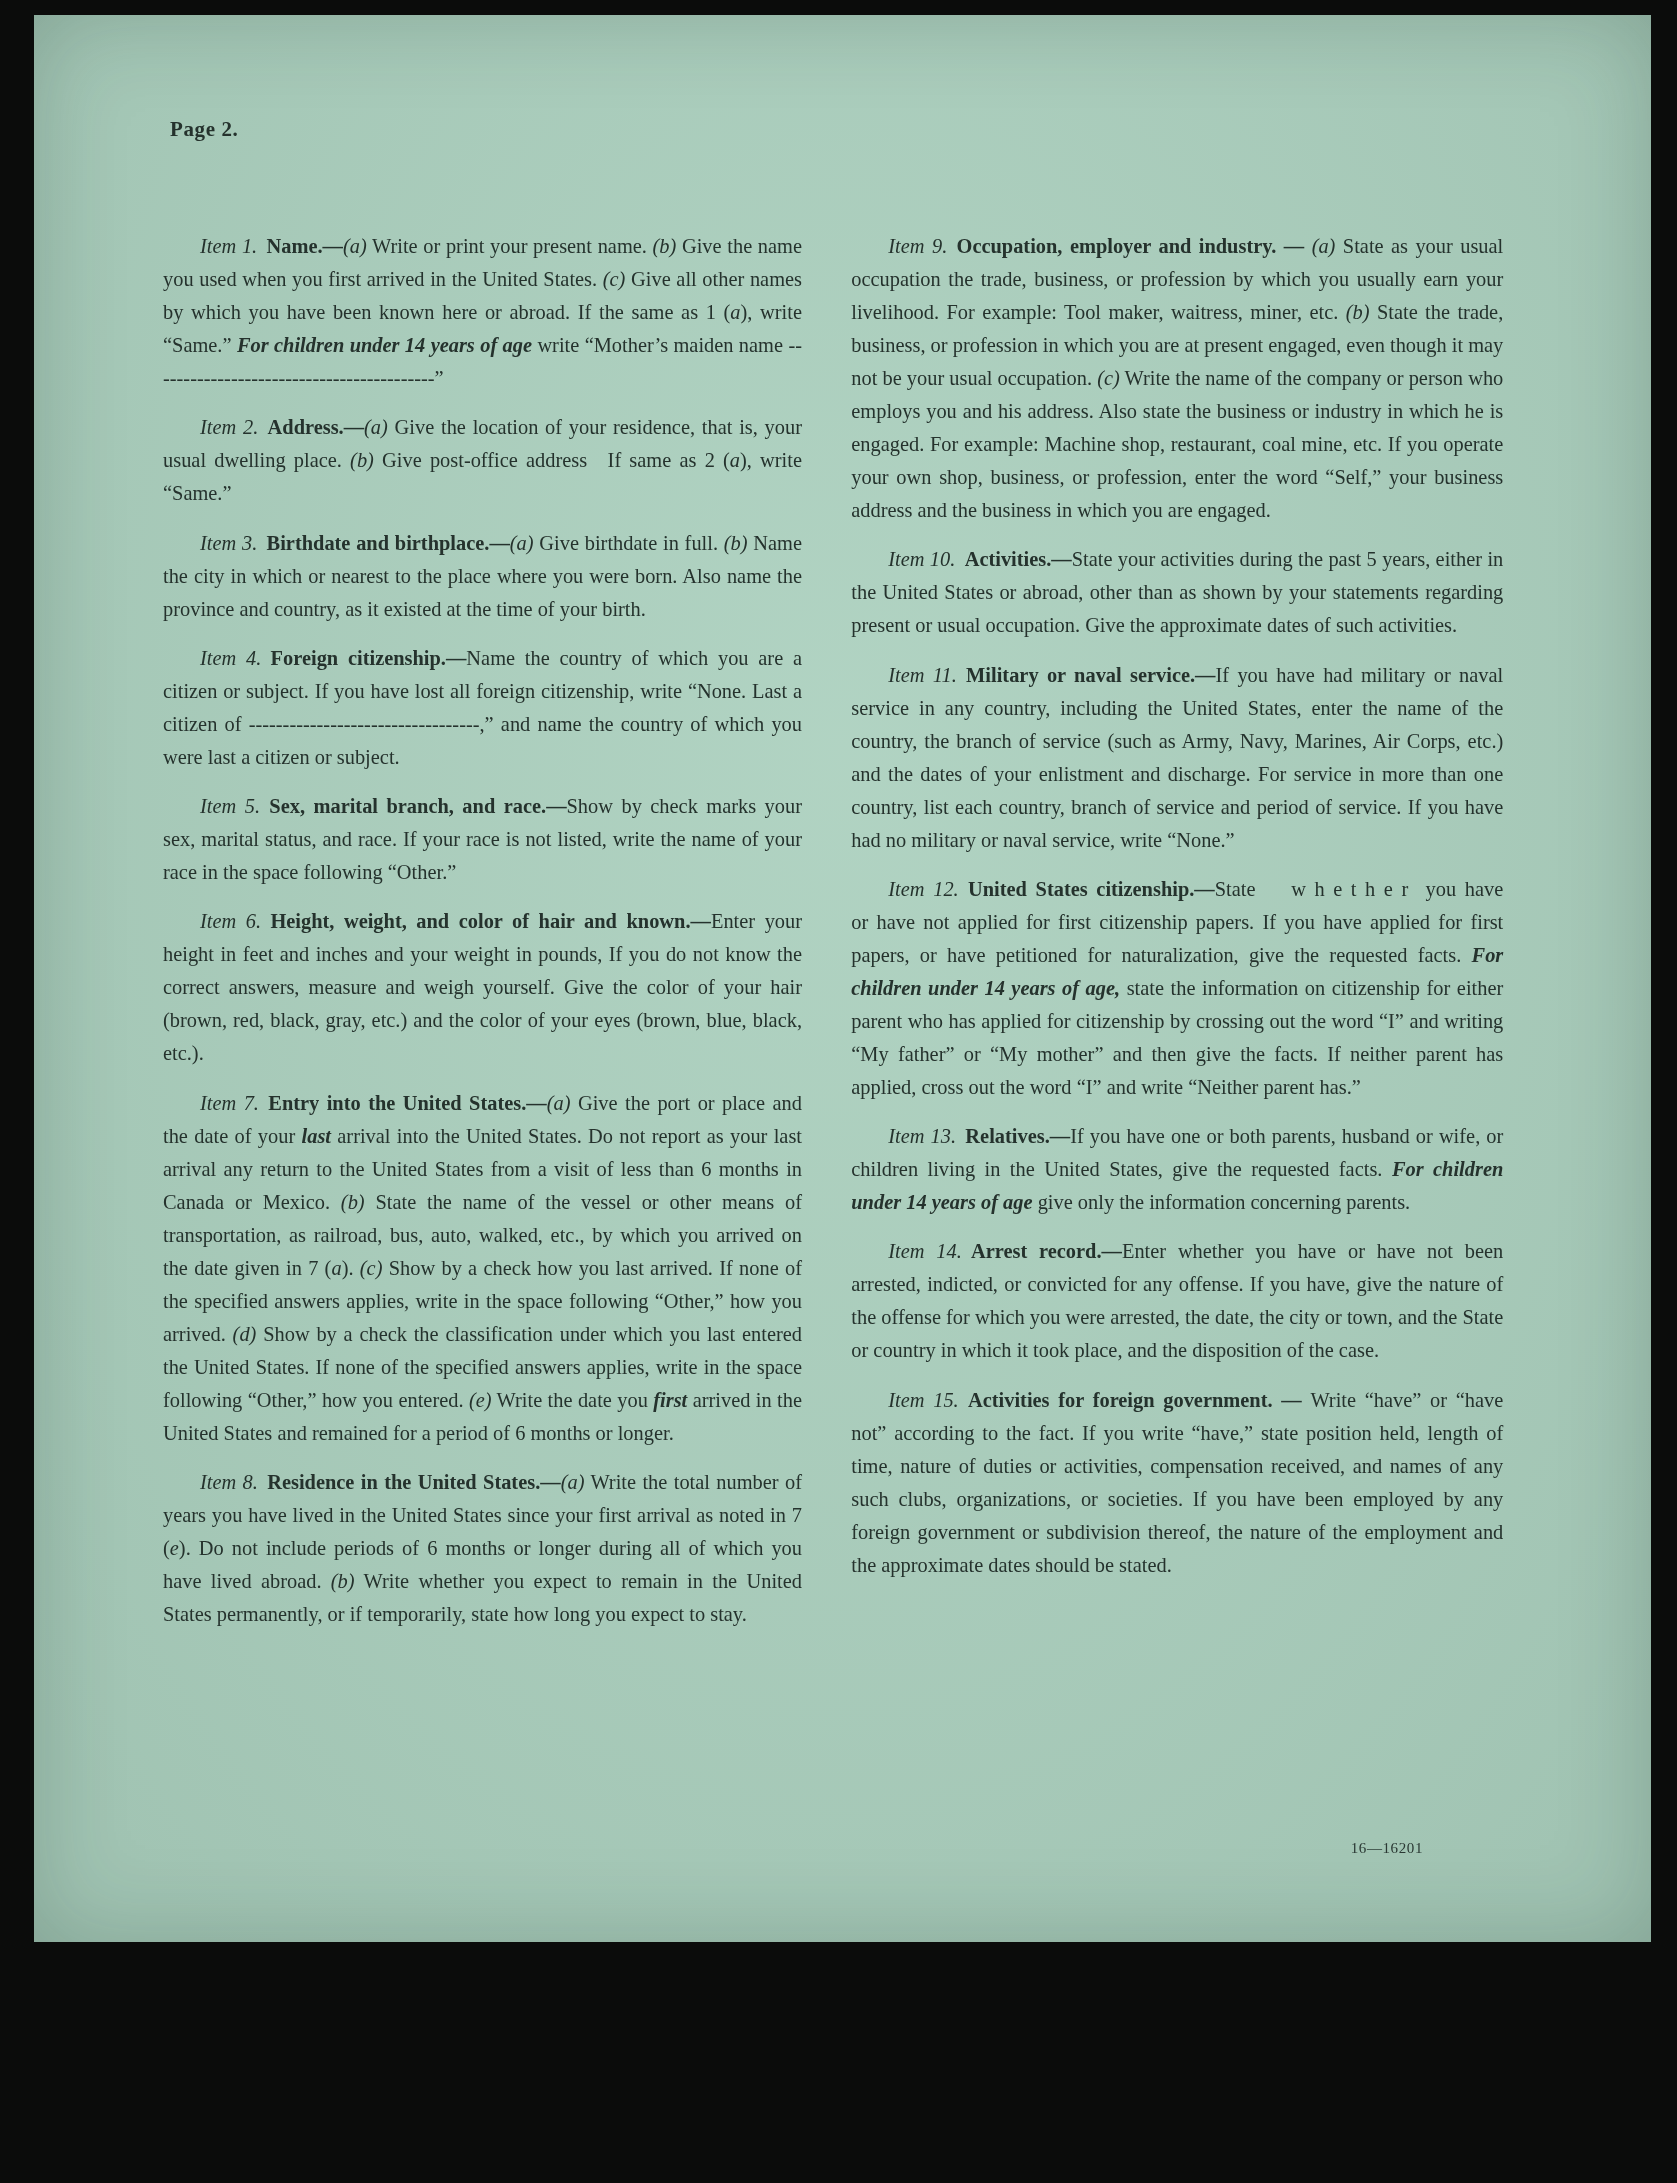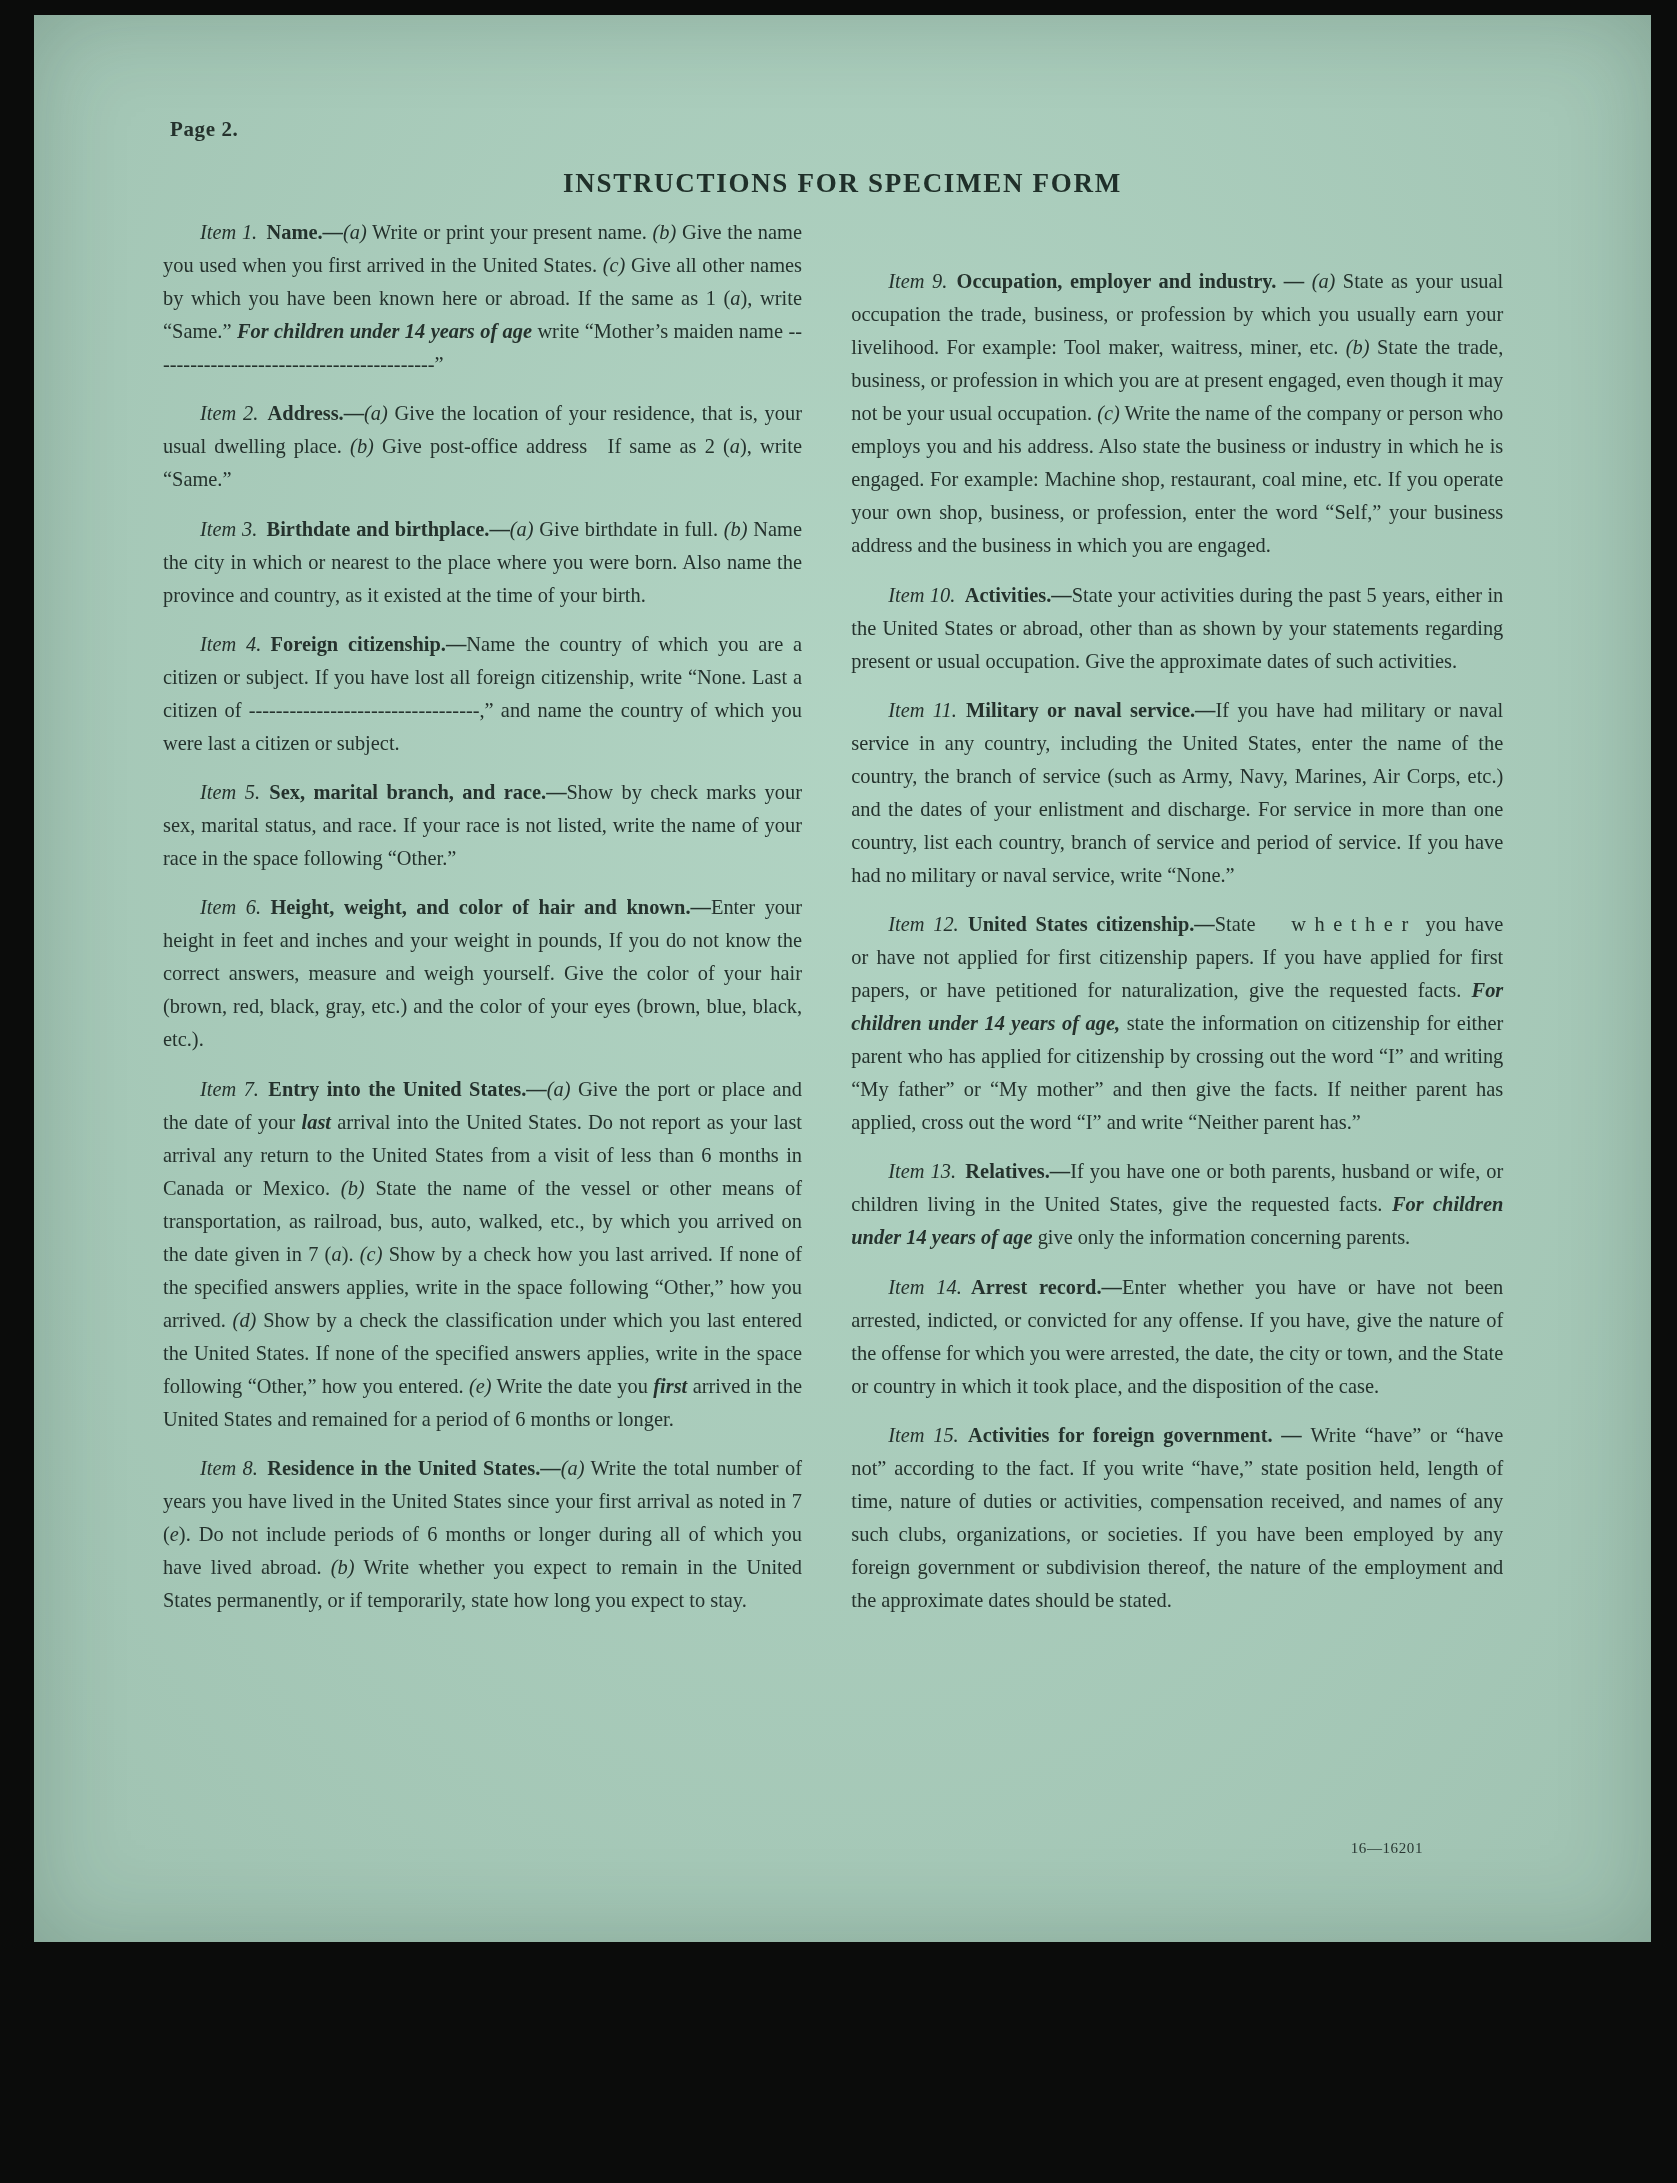--- a/index.html
+++ b/index.html
@@ -38,24 +38,24 @@
     top: 153px;
     text-align: center;
     font-size: 27px;
     font-weight: bold;
     letter-spacing: 1.7px;
     color: #20302a;
   }
   .columns {
     position: absolute;
     left: 129px;
-    top: 201px;
+    top: 215px;
     width: 1343px;
     display: flex;
-    align-items: flex-end;
+    align-items: flex-start;
   }
   .col {
     font-size: 20.4px;
     line-height: 33px;
     text-align: justify;
     color: #25322d;
   }
   .col-left  { width: 639px; }
   .col-right { width: 652px; }
   .divider {
@@ -81,21 +81,20 @@
     font-size: 15px;
     letter-spacing: 0.6px;
     color: #2a3833;
   }
 </style>
 </head>
 <body>
 
 <div class="paper">
   <div class="page-label">Page 2.</div>
-  <div class="doc-title">INSTRUCTIONS FOR SPECIMEN FORM</div>
 
   <div class="columns">
     <div class="col col-left">
         <p class="item"><span class="lbl">Item 1.</span><span class="ttl">Name.—</span><span class="ri">(a)</span><span> Write or print your present name. </span><span class="ri">(b)</span><span> Give the name you used when you first arrived in the United States. </span><span class="ri">(c)</span><span> Give all other names by which you have been known here or abroad. If the same as 1 (</span><span class="ri">a</span><span>), write “Same.” </span><span class="rbi">For children under 14 years of age</span><span> write “Mother’s maiden name ------------------------------------------”</span></p>
         <p class="item"><span class="lbl">Item 2.</span><span class="ttl">Address.—</span><span class="ri">(a)</span><span> Give the location of your residence, that is, your usual dwelling place. </span><span class="ri">(b)</span><span> Give post-office address If same as 2 (</span><span class="ri">a</span><span>), write “Same.”</span></p>
         <p class="item"><span class="lbl">Item 3.</span><span class="ttl">Birthdate and birthplace.—</span><span class="ri">(a)</span><span> Give birthdate in full. </span><span class="ri">(b)</span><span> Name the city in which or nearest to the place where you were born. Also name the province and country, as it existed at the time of your birth.</span></p>
         <p class="item"><span class="lbl">Item 4.</span><span class="ttl">Foreign citizenship.—</span><span>Name the country of which you are a citizen or subject. If you have lost all foreign citizenship, write “None. Last a citizen of ----------------------------------,” and name the country of which you were last a citizen or subject.</span></p>
         <p class="item"><span class="lbl">Item 5.</span><span class="ttl">Sex, marital branch, and race.—</span><span>Show by check marks your sex, marital status, and race. If your race is not listed, write the name of your race in the space following “Other.”</span></p>
         <p class="item"><span class="lbl">Item 6.</span><span class="ttl">Height, weight, and color of hair and known.—</span><span>Enter your height in feet and inches and your weight in pounds, If you do not know the correct answers, measure and weigh yourself. Give the color of your hair (brown, red, black, gray, etc.) and the color of your eyes (brown, blue, black, etc.).</span></p>
         <p class="item"><span class="lbl">Item 7.</span><span class="ttl">Entry into the United States.—</span><span class="ri">(a)</span><span> Give the port or place and the date of your </span><span class="rbi">last</span><span> arrival into the United States. Do not report as your last arrival any return to the United States from a visit of less than 6 months in Canada or Mexico. </span><span class="ri">(b)</span><span> State the name of the vessel or other means of transportation, as railroad, bus, auto, walked, etc., by which you arrived on the date given in 7 (</span><span class="ri">a</span><span>). </span><span class="ri">(c)</span><span> Show by a check how you last arrived. If none of the specified answers applies, write in the space following </span><span class="rb">“Other,”</span><span> how you arrived. </span><span class="ri">(d)</span><span> Show by a check the classification under which you last entered the United States. If none of the specified answers applies, write in the space following “Other,” how you entered. </span><span class="ri">(e)</span><span> Write the date you </span><span class="rbi">first</span><span> arrived in the United States and remained for a period of 6 months or longer.</span></p>

